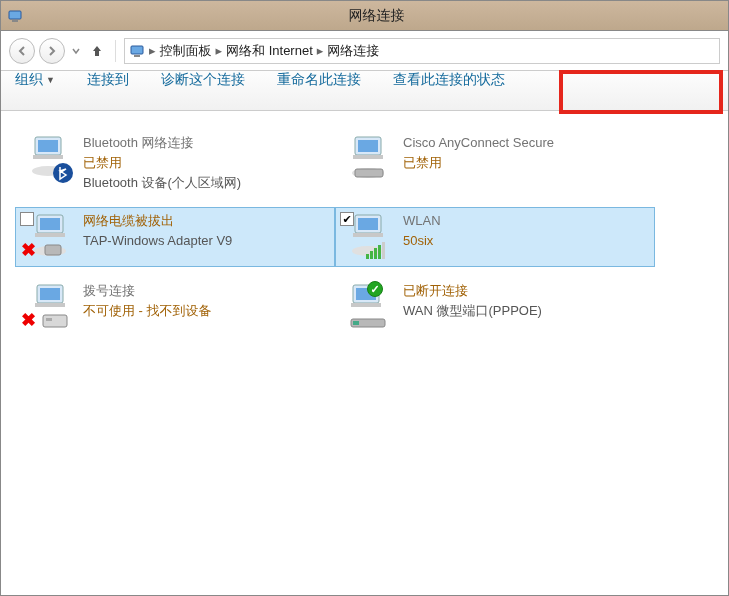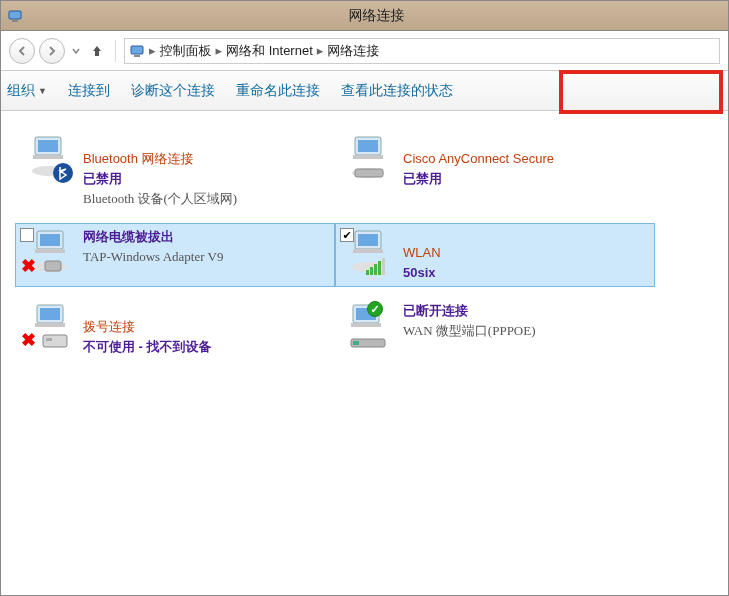--- a/index.html
+++ b/index.html
@@ -55,23 +55,23 @@
     gap: 4px;
   }
   .breadcrumb .crumb { color: #222; }
   .breadcrumb .chev { color: #666; }
   .bc-icon { width:16px; height:16px; display:inline-flex;align-items:center;justify-content:center; }
   .toolbar {
     height: 40px;
     background: linear-gradient(to bottom,#fdfdfd,#f1f1f1);
     border-bottom: 1px solid #ccc;
     display: flex;
-    align-items: center;
-    padding: 0 6px;
-    gap: 21px;
+    align-items: flex-start;
+    padding: 0 14px;
+    gap: 32px;
     font-size: 14px;
     color: #146a9c;
   }
   .toolbar .tb-item { display:flex; align-items:center; gap:3px; white-space:nowrap; cursor:default;}
   .toolbar .tb-drop { font-size:9px; color:#555; }
   .tb-highlight {
     position:absolute;
     border: 4px solid #e5261c;
     pointer-events:none;
   }
@@ -95,23 +95,23 @@
     border: 1px solid #7AB8E0;
     padding: 3px 3px 3px 3px;
   }
   .conn-icon {
     width: 56px; height: 52px;
     display:flex; align-items:flex-end; justify-content:center;
     position:relative;
     flex-shrink:0;
   }
   .conn-text { line-height: 20px; }
-  .conn-text .name { color:#c2410c;margin-top:16px; }
-  .conn-text .status { color:#4c1d95;font-weight:bold; }
-  .conn-text .device { color:#555;font-family:Liberation Serif, serif; }
+  .conn-text .name { color:#737373; }
+  .conn-text .status { color:#a16207; }
+  .conn-text .device { color:#555; }
   .checkbox-overlay {
     position:absolute; left:4px; top:4px;
     width:14px; height:14px;
     border:1px solid #888; background:#fff;
     display:flex;align-items:center;justify-content:center;
     font-size:11px;
   }
   .red-x {
     position:absolute; left:2px; bottom:2px;
     color:#e00; font-weight:bold; font-size:18px;

